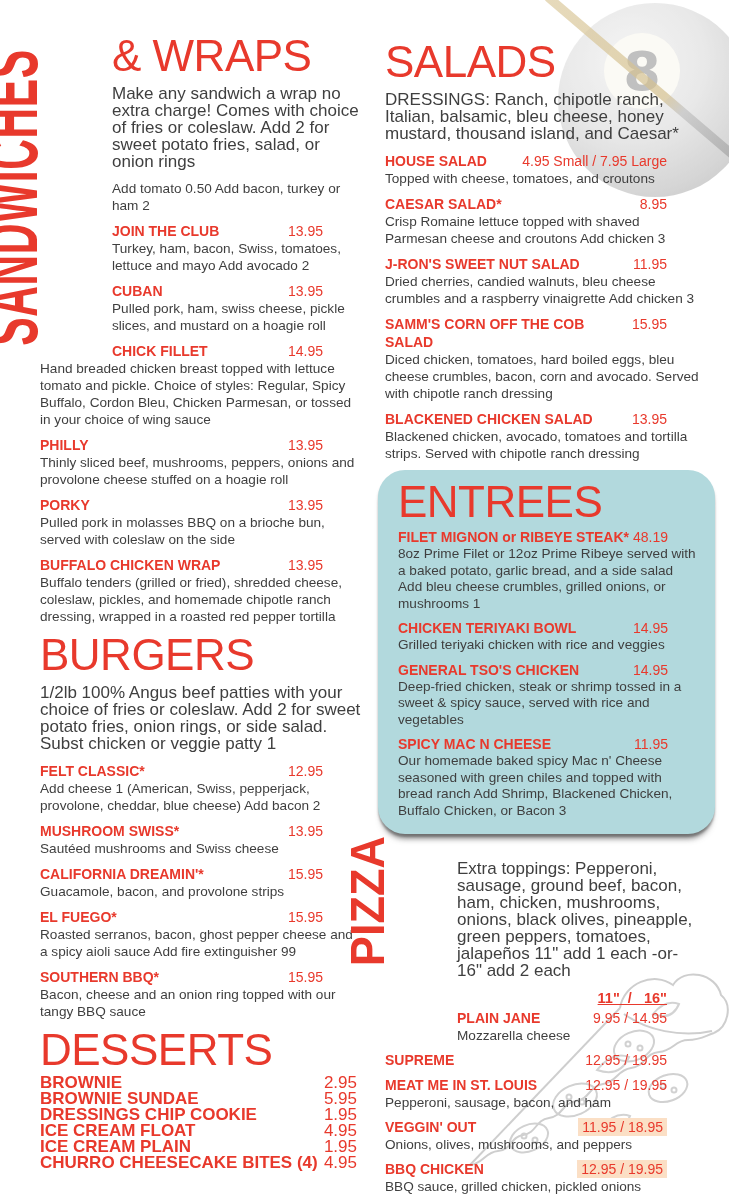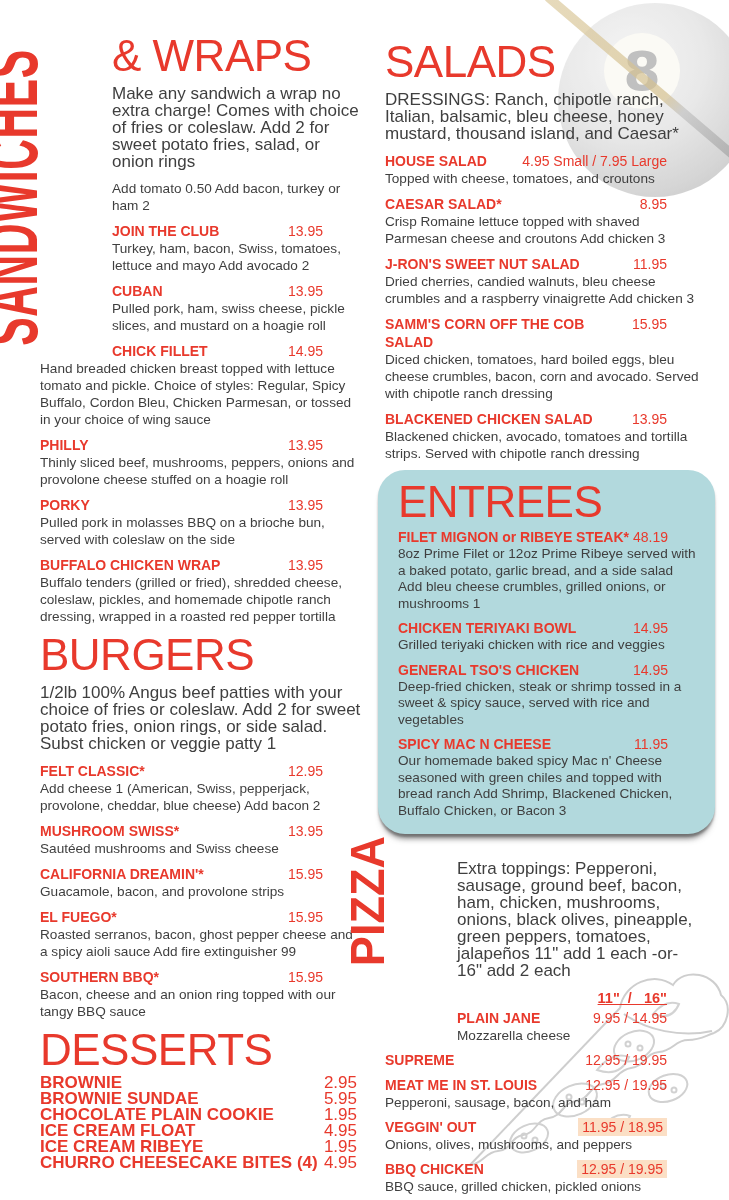--- a/index.html
+++ b/index.html
@@ -203,33 +203,33 @@
             </div>
           </div>
           <div class="menu-item">
             <div class="item-row">
               <span class="item-name">BROWNIE SUNDAE</span>
               <span class="item-price">5.95</span>
             </div>
           </div>
           <div class="menu-item">
             <div class="item-row">
-              <span class="item-name">CHOCOLATE PLAIN COOKIE</span>
+              <span class="item-name">DRESSINGS CHIP COOKIE</span>
               <span class="item-price">1.95</span>
             </div>
           </div>
           <div class="menu-item">
             <div class="item-row">
               <span class="item-name">ICE CREAM FLOAT</span>
               <span class="item-price">4.95</span>
             </div>
           </div>
           <div class="menu-item">
             <div class="item-row">
-              <span class="item-name">ICE CREAM RIBEYE</span>
+              <span class="item-name">ICE CREAM PLAIN</span>
               <span class="item-price">1.95</span>
             </div>
           </div>
           <div class="menu-item">
             <div class="item-row">
               <span class="item-name">CHURRO CHEESECAKE BITES (4)</span>
               <span class="item-price">4.95</span>
             </div>
           </div>
         </div>

